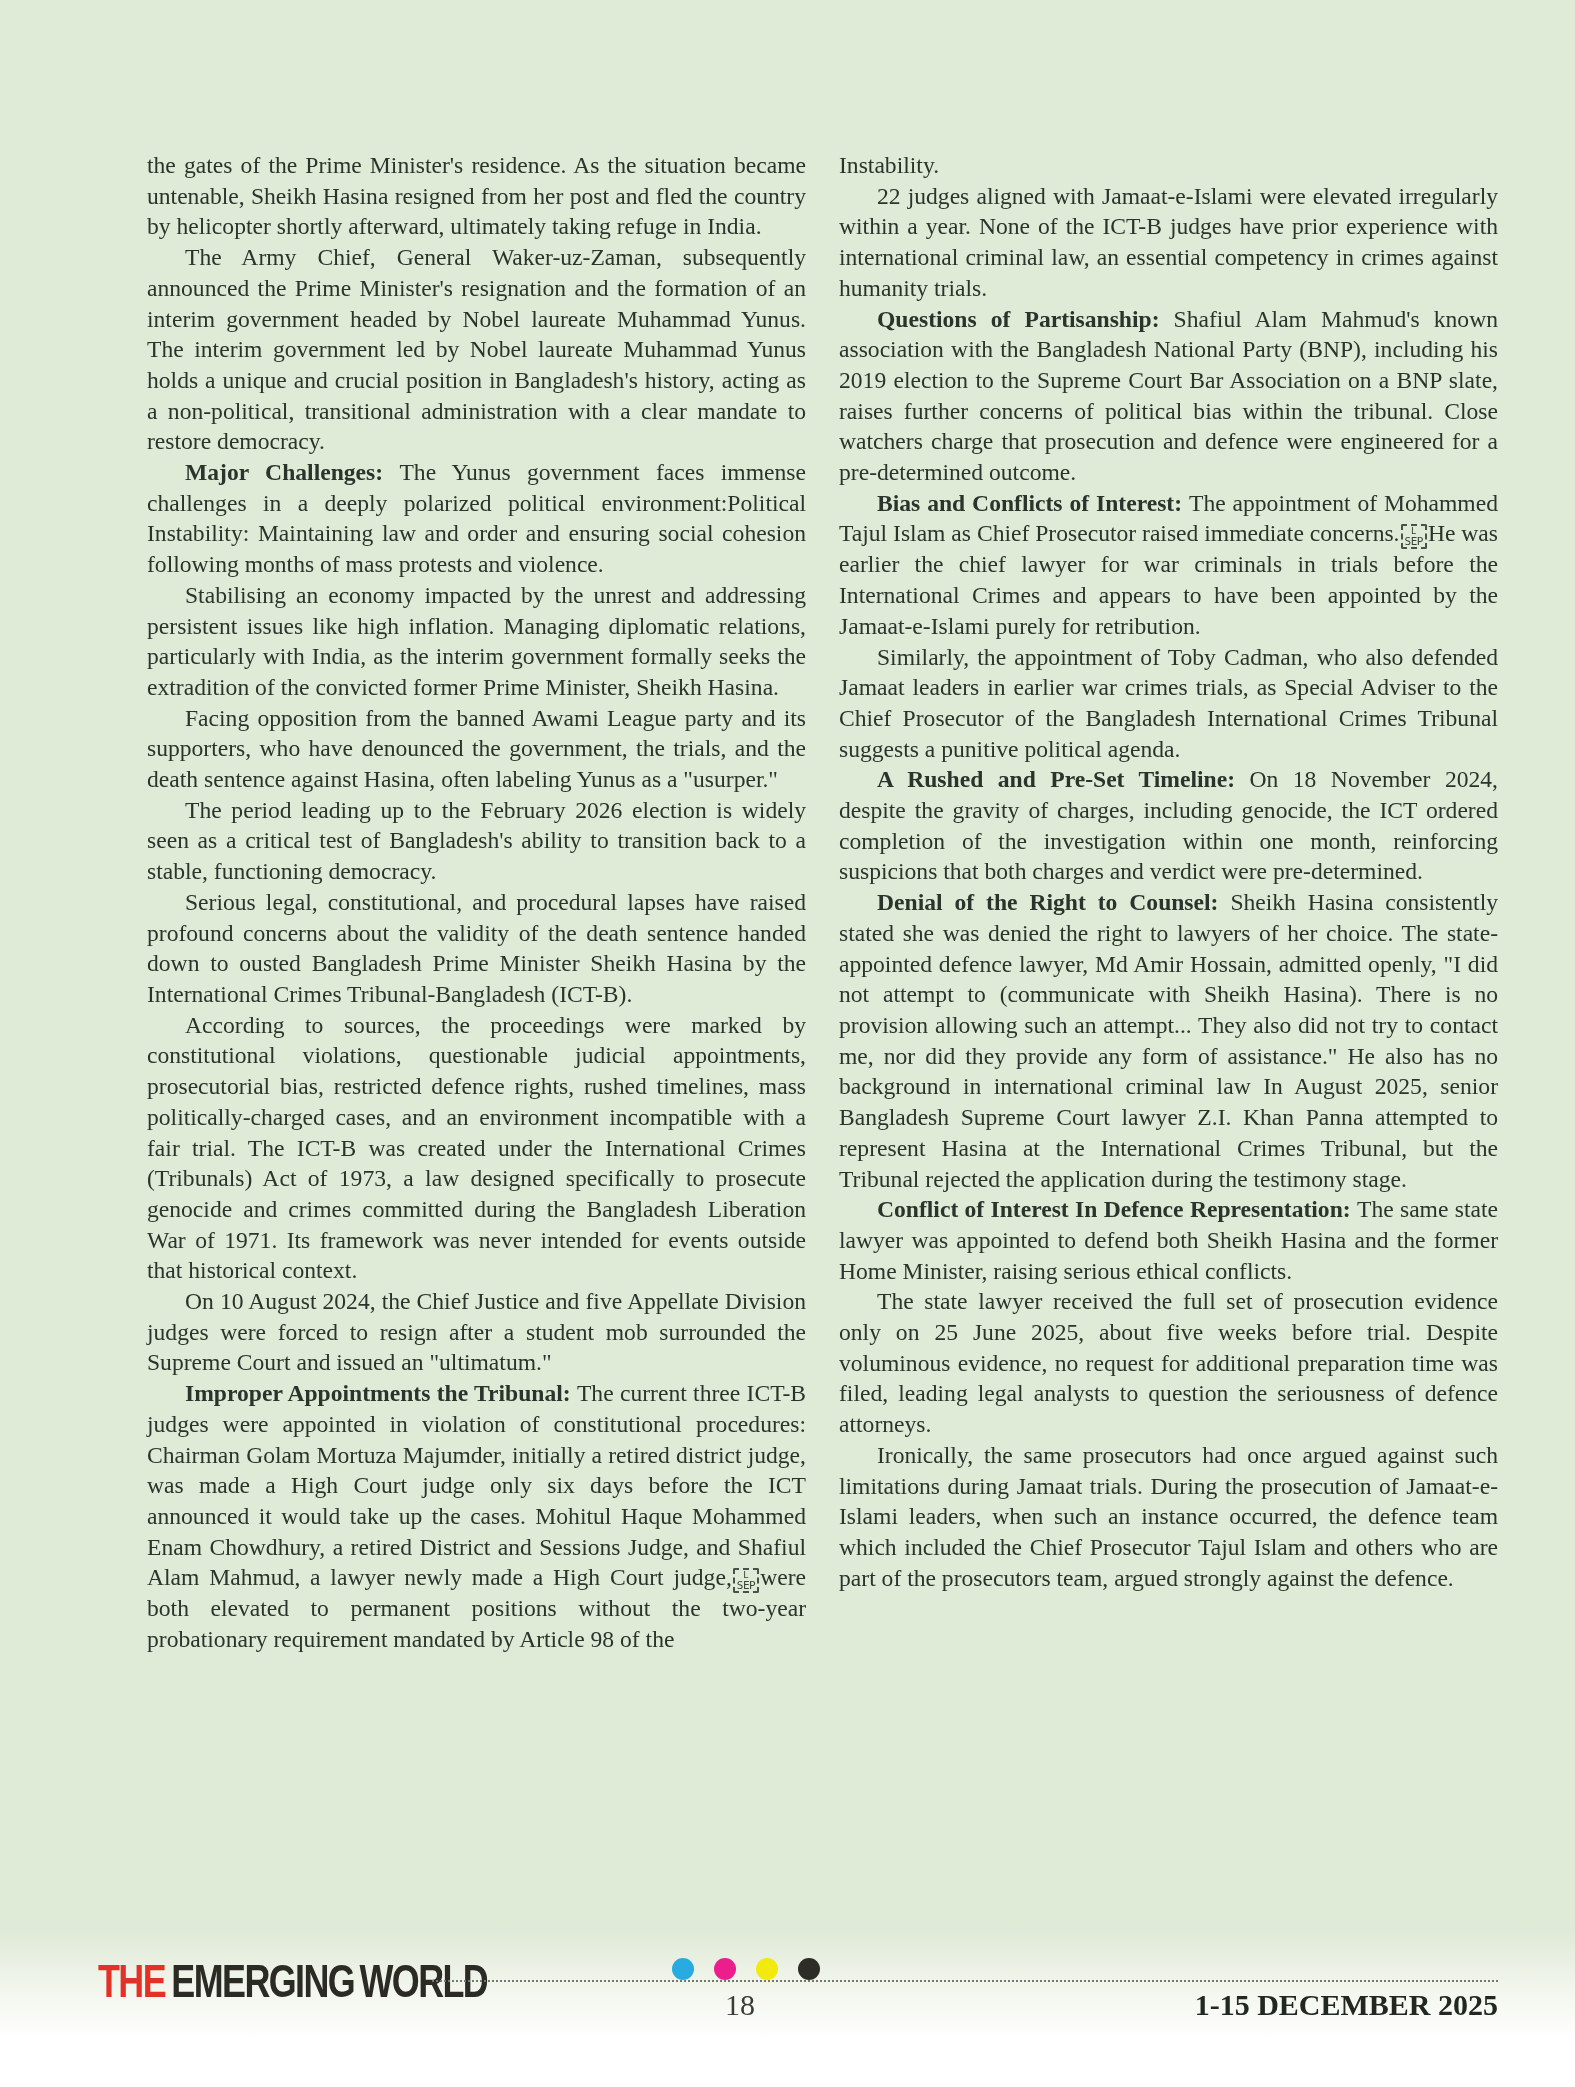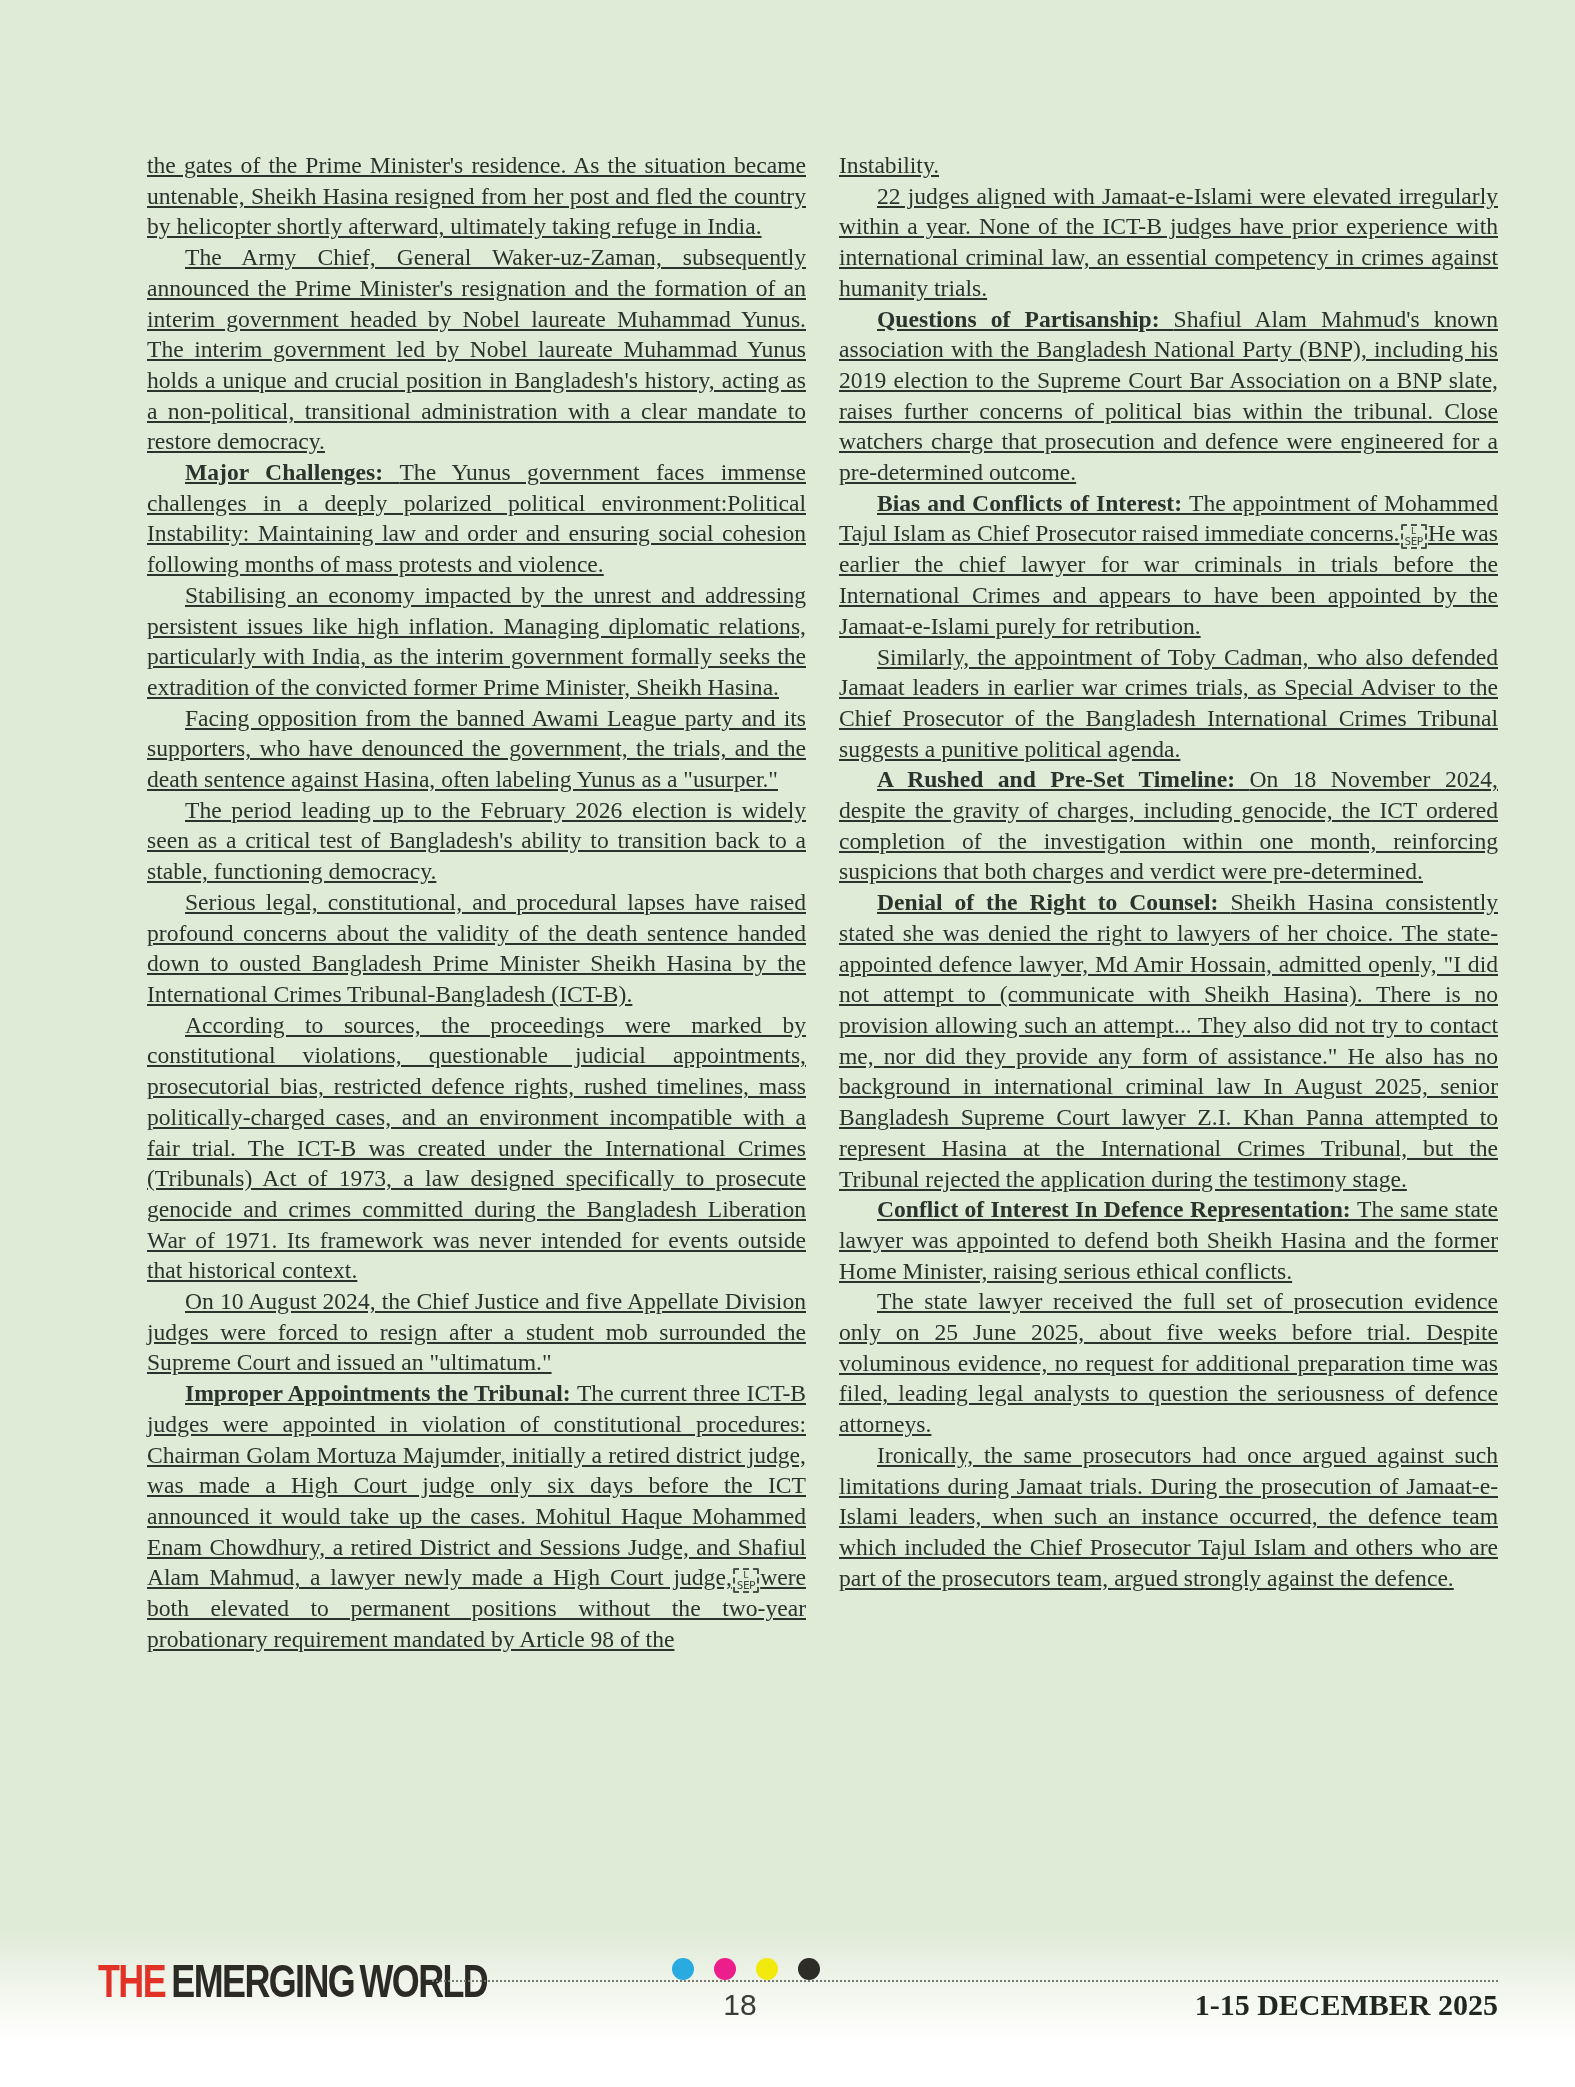--- a/index.html
+++ b/index.html
@@ -13,21 +13,21 @@
   .content{
     position:absolute;left:147px;top:150px;
     display:flex;gap:33px;
     color:#2b342c;
   }
   .col{
     width:659px;
     font-size:23.6px;line-height:30.7px;
     text-align:justify;
   }
-  p.para{margin:0;text-indent:38px;text-decoration:underline;}
+  p.para{margin:0;text-indent:38px;}
   p.para.no-indent{text-indent:0;}
   .run-head{font-weight:bold;}
   .sep-glyph{
     display:inline-block;
     border:2px dashed #49524a;
     border-radius:2px;
     padding:1px 2px 0 2px;
     margin:0 1px;
     font-family:"DejaVu Sans Mono",monospace;
     font-size:9px;line-height:1.0;
@@ -52,21 +52,21 @@
     position:absolute;left:432px;right:77px;top:1980px;
     border-top:2px dotted #74786f;height:0;
   }
   .cmyk-dots{
     position:absolute;left:672px;top:1958px;
     display:flex;gap:20px;
   }
   .cmyk-dot{width:22px;height:22px;border-radius:50%;}
   .page-number{
     position:absolute;left:700px;top:1988px;width:80px;
-    font-family:Liberation Sans, sans-serif;
+    font-family:Liberation Serif, serif;
     font-size:30px;color:#3b3b38;text-align:center;
   }
   .issue-date{
     position:absolute;right:77px;top:1988px;
     font-family:"Liberation Serif",serif;
     font-weight:bold;font-size:30px;color:#20281f;
     white-space:nowrap;
   }
 </style>
 </head>

